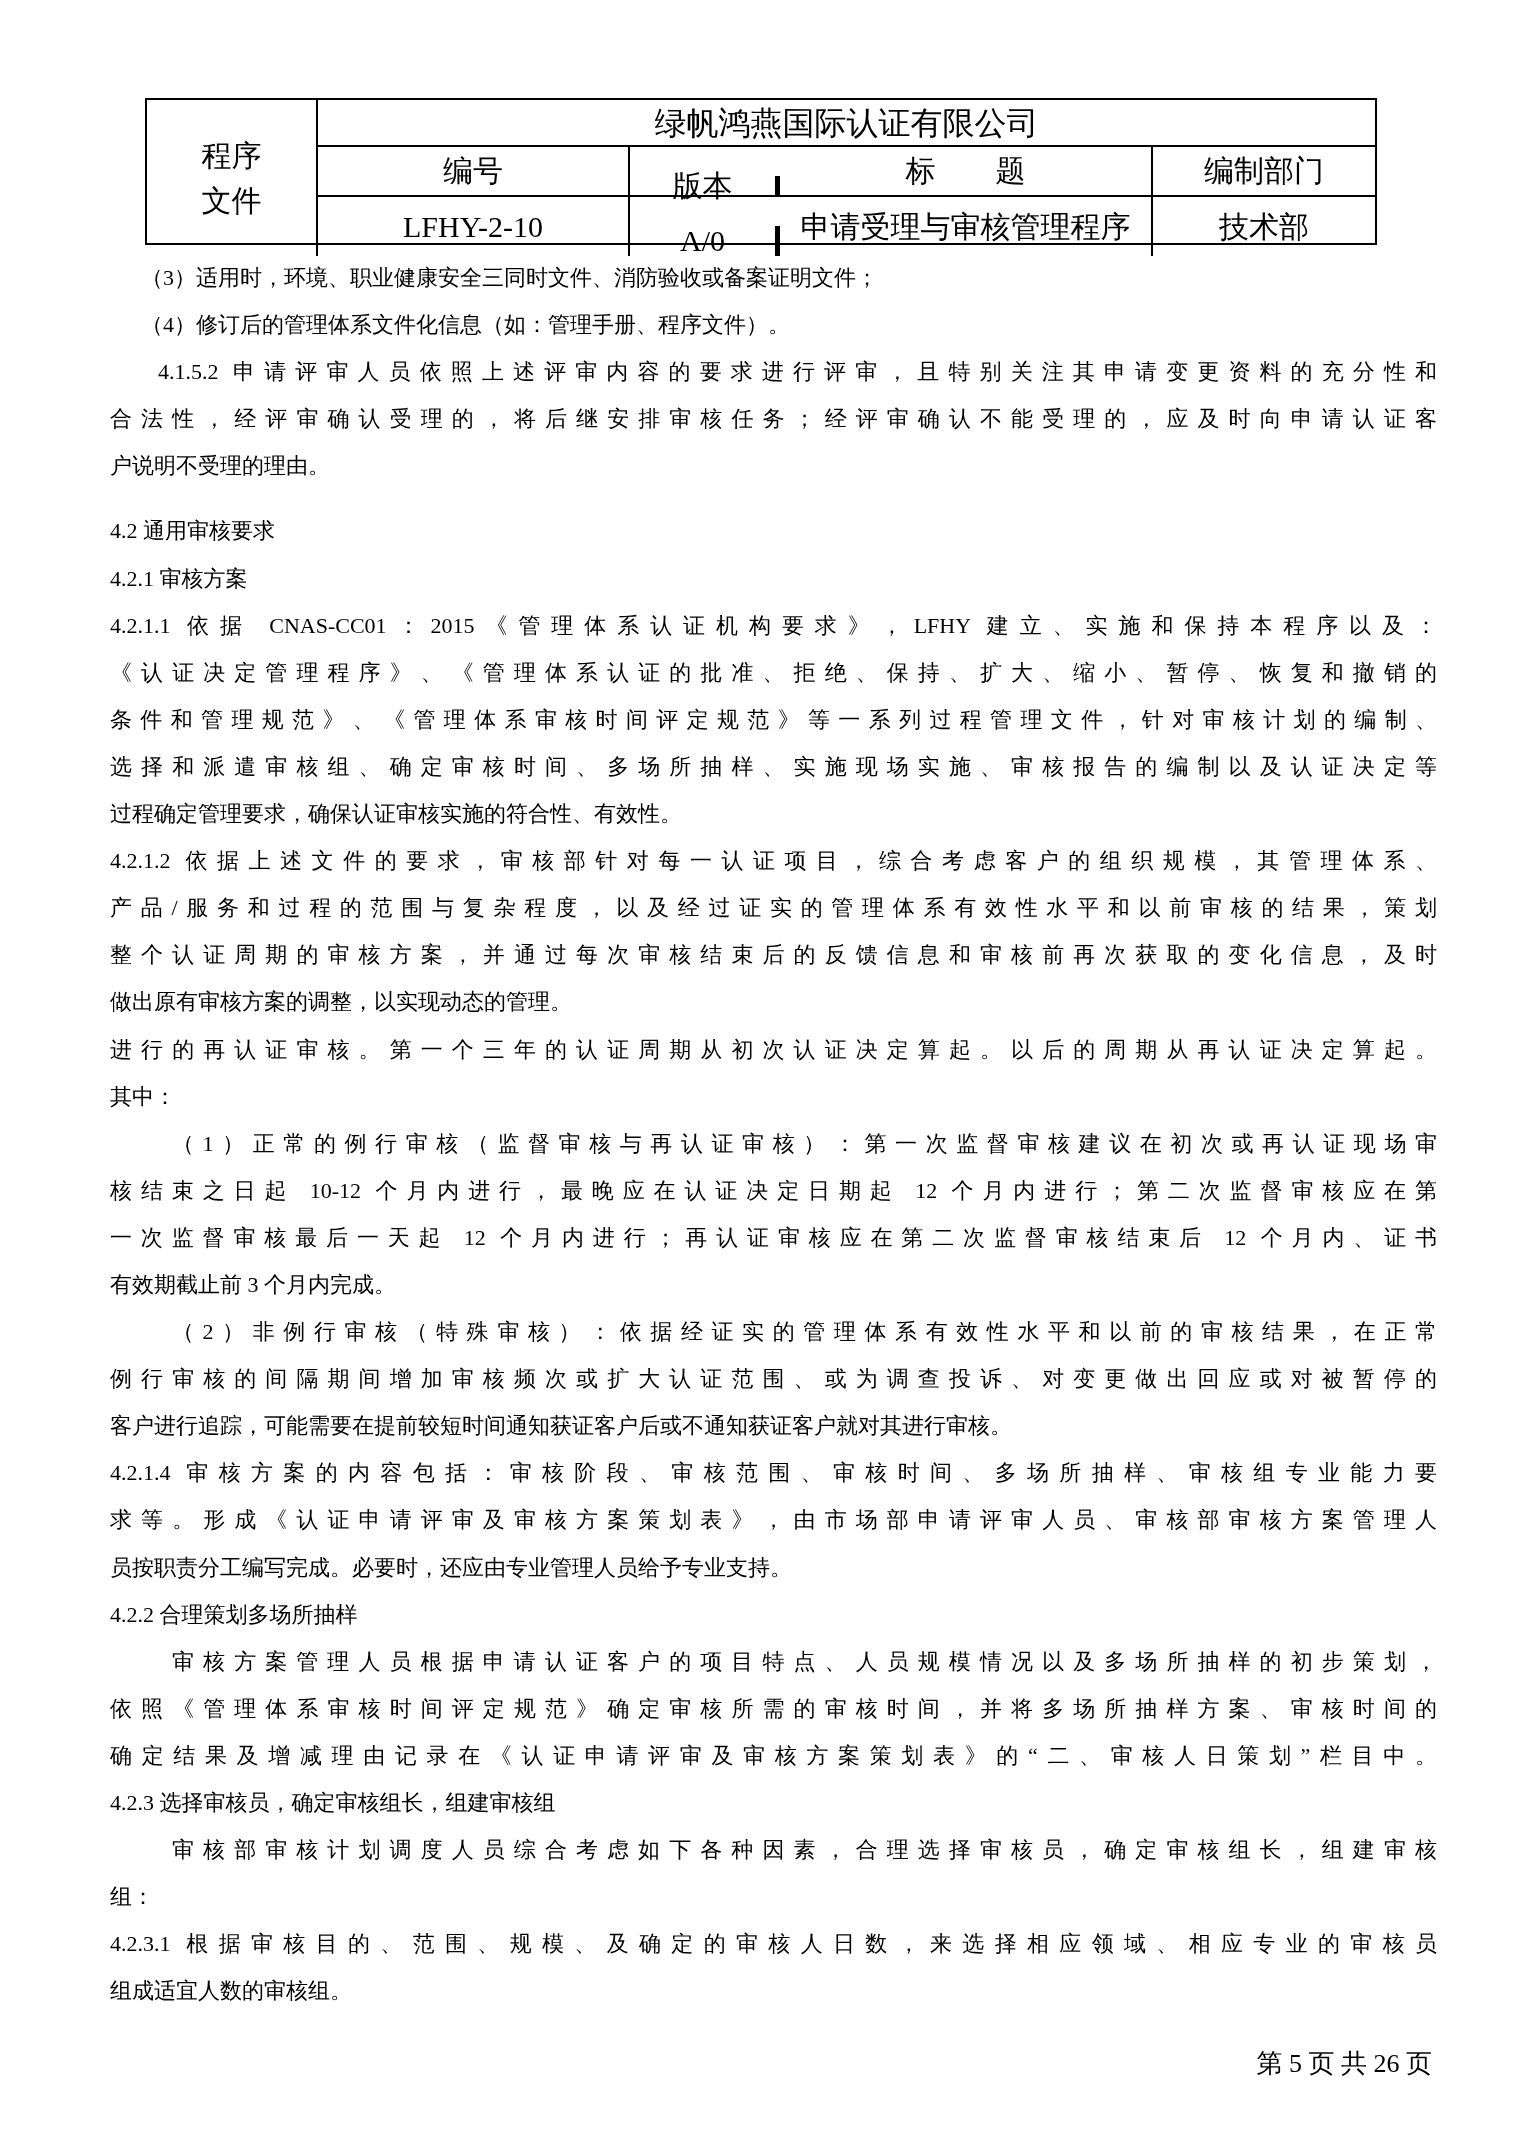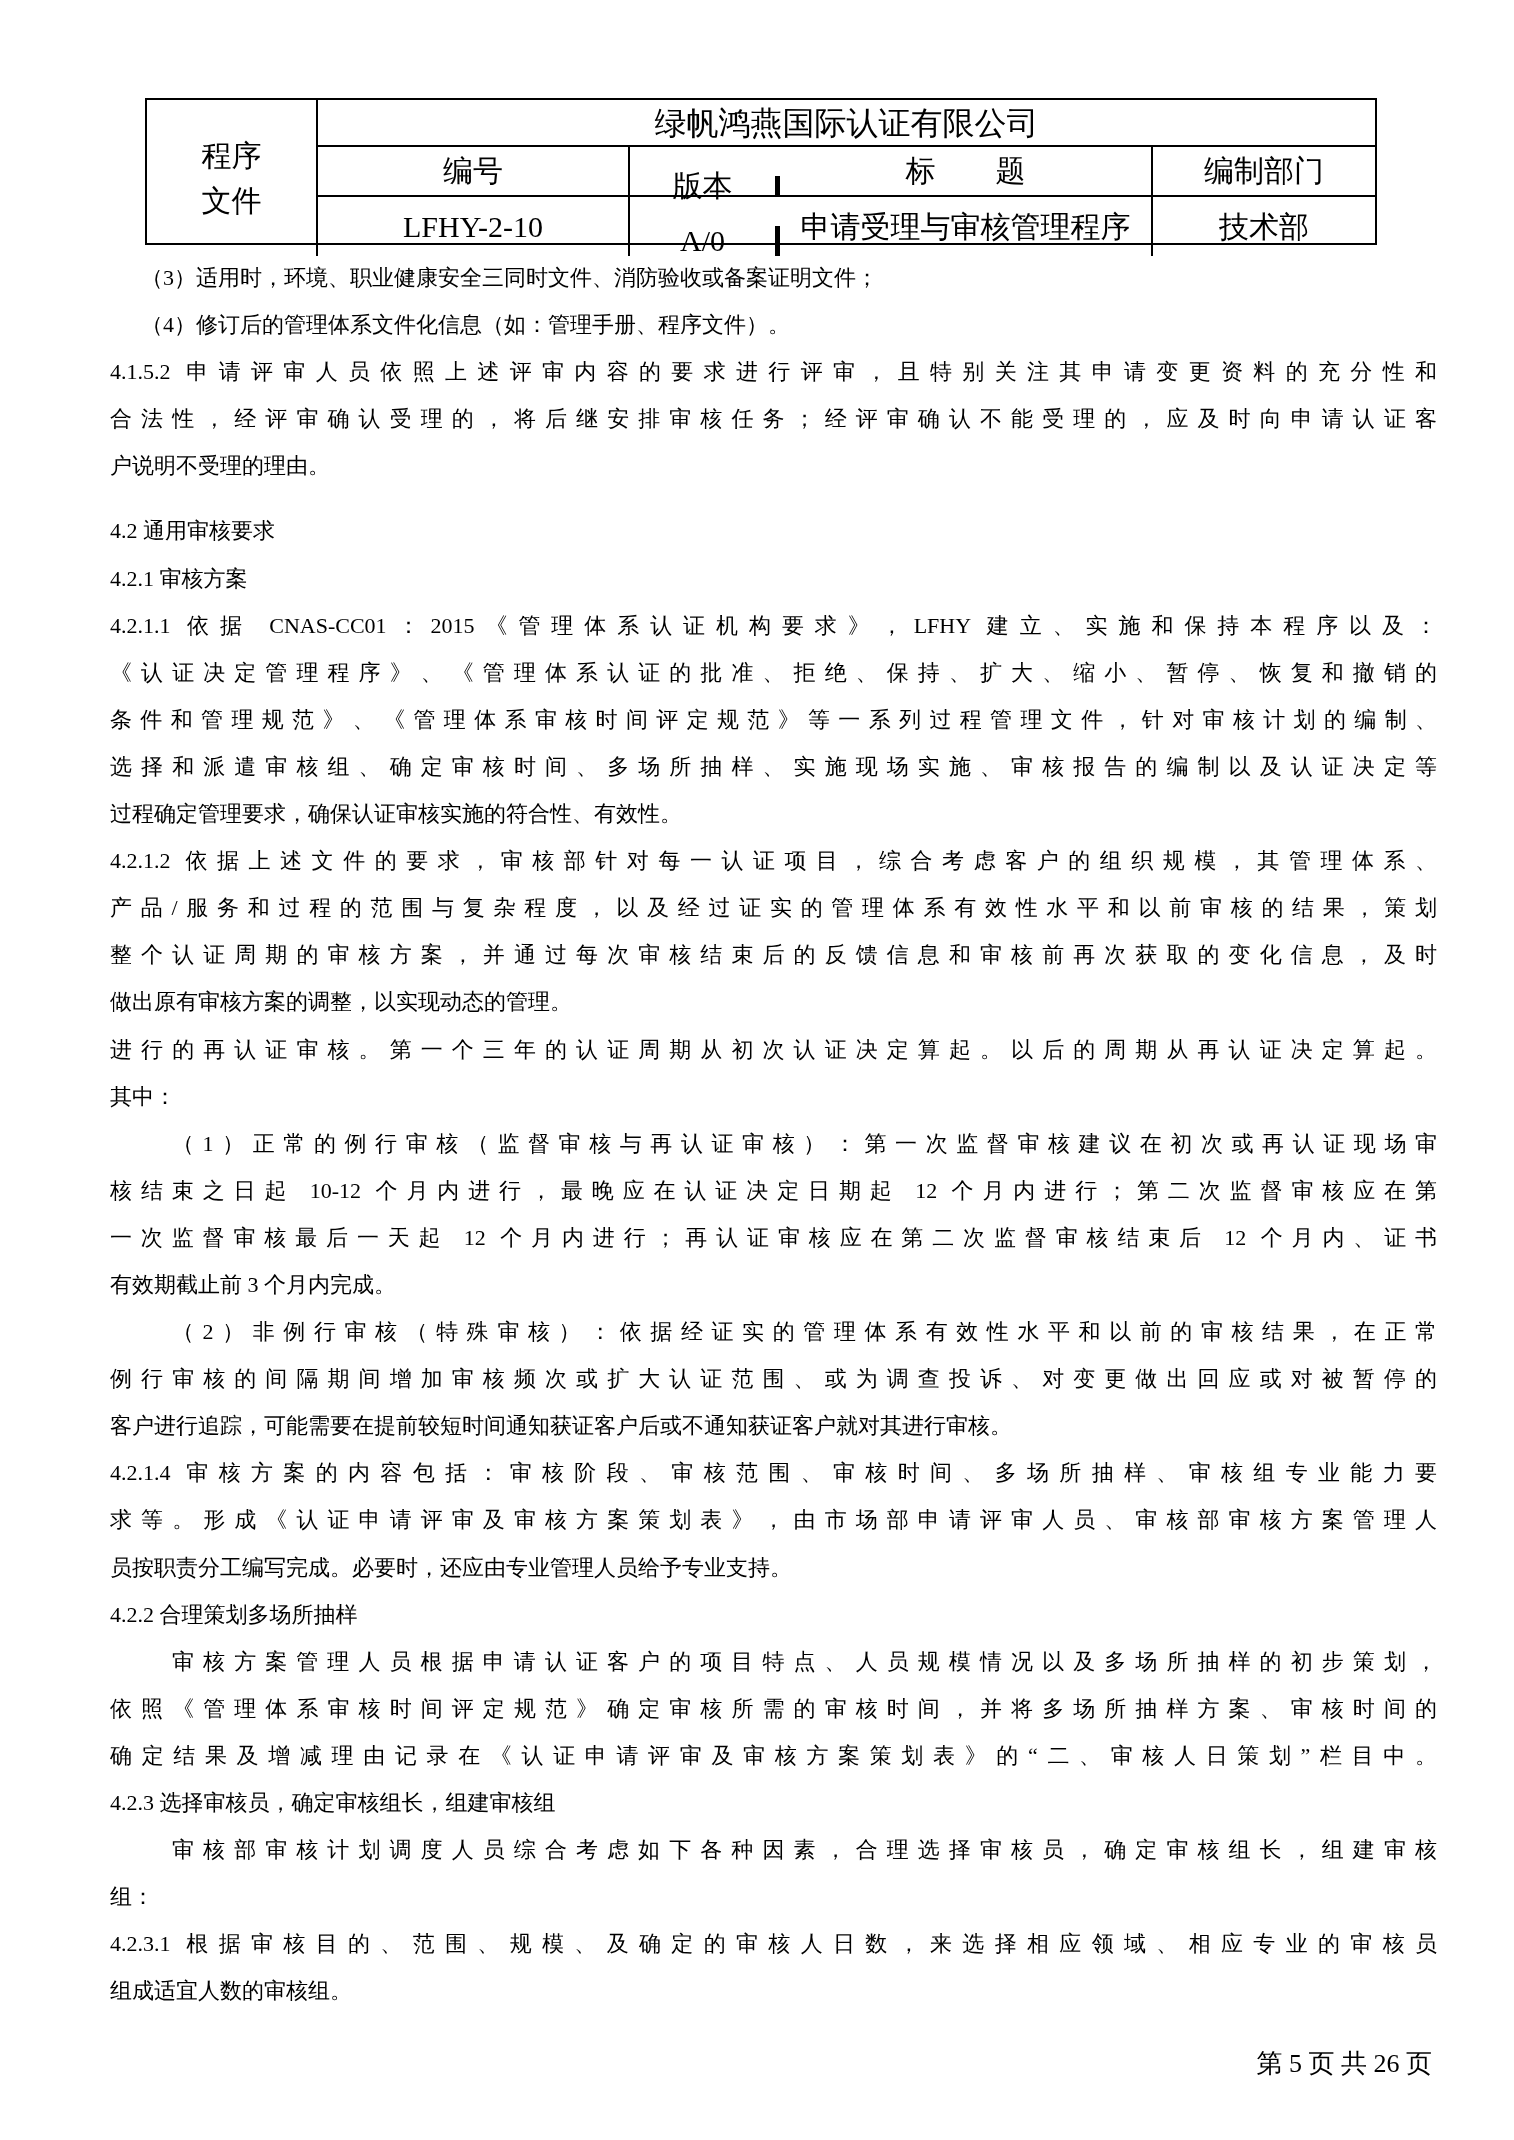--- a/index.html
+++ b/index.html
@@ -104,21 +104,21 @@
 
     <div class="cell row-val c2">LFHY-2-10</div>
     <div class="cell row-val c3">A/0</div>
     <div class="cell row-val c4">申请受理与审核管理程序</div>
     <div class="cell row-val c5">技术部</div>
   </div>
 
   <div class="body-text">
       <div class="line" style="text-indent: 31px;">（3）适用时，环境、职业健康安全三同时文件、消防验收或备案证明文件；</div>
       <div class="line" style="text-indent: 31px;">（4）修订后的管理体系文件化信息（如：管理手册、程序文件）。</div>
-      <div class="line just" style="text-indent: 0px;">4.1.5.2 申请评审人员依照上述评审内容的要求进行评审，且特别关注其申请变更资料的充分性和</div>
+      <div class="line just" style="text-indent: 0px; margin-left: 48px;">4.1.5.2 申请评审人员依照上述评审内容的要求进行评审，且特别关注其申请变更资料的充分性和</div>
       <div class="line just" style="text-indent: 0px;">合法性，经评审确认受理的，将后继安排审核任务；经评审确认不能受理的，应及时向申请认证客</div>
       <div class="line" style="text-indent: 0px;">户说明不受理的理由。</div>
       <div class="line" style="text-indent: 0px; margin-top: 18px;">4.2 通用审核要求</div>
       <div class="line" style="text-indent: 0px;">4.2.1 审核方案</div>
       <div class="line just" style="text-indent: 0px;">4.2.1.1 依据 CNAS-CC01：2015《管理体系认证机构要求》，LFHY 建立、实施和保持本程序以及：</div>
       <div class="line just" style="text-indent: 0px;">《认证决定管理程序》、《管理体系认证的批准、拒绝、保持、扩大、缩小、暂停、恢复和撤销的</div>
       <div class="line just" style="text-indent: 0px;">条件和管理规范》、《管理体系审核时间评定规范》等一系列过程管理文件，针对审核计划的编制、</div>
       <div class="line just" style="text-indent: 0px;">选择和派遣审核组、确定审核时间、多场所抽样、实施现场实施、审核报告的编制以及认证决定等</div>
       <div class="line" style="text-indent: 0px;">过程确定管理要求，确保认证审核实施的符合性、有效性。</div>
       <div class="line just" style="text-indent: 0px;">4.2.1.2 依据上述文件的要求，审核部针对每一认证项目，综合考虑客户的组织规模，其管理体系、</div>

